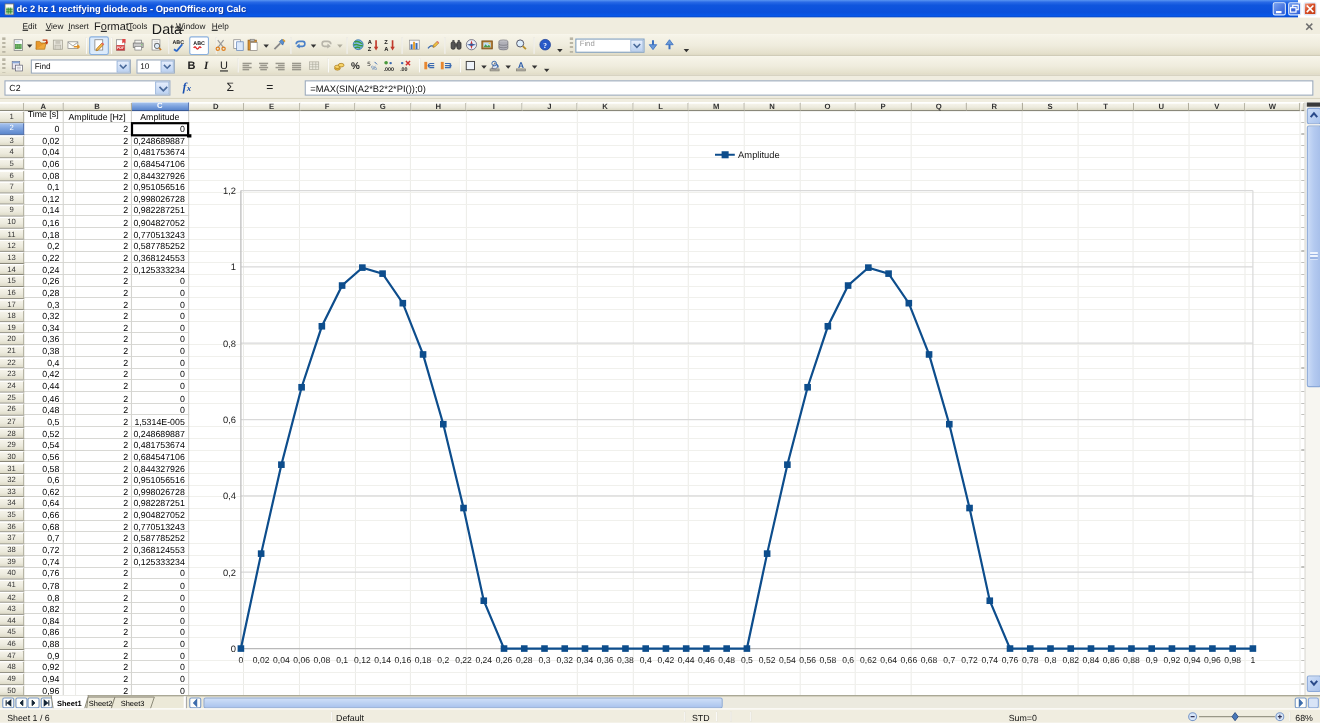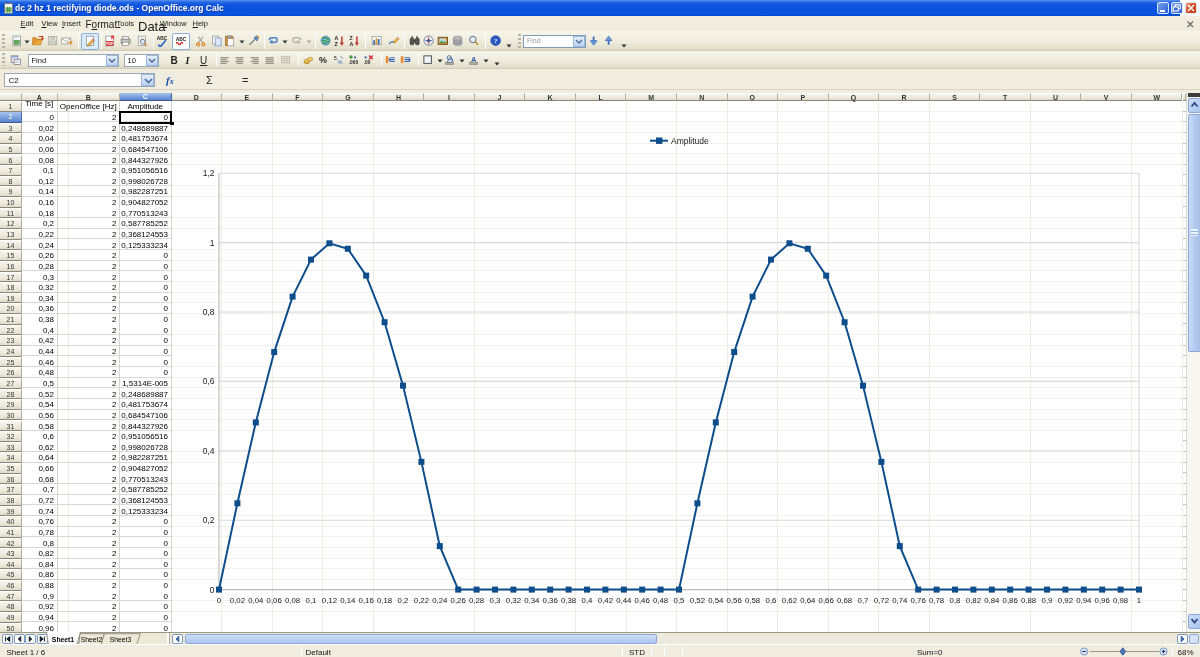--- a/index.html
+++ b/index.html
@@ -348,20 +348,23 @@
       <div class="abs" style="left:4px;top:2px;font-size:8px;color:#111">C2</div>
       <div class="abs" style="right:0px;top:0px;width:13px;height:12px;background:linear-gradient(180deg,#e6eefc,#bcd2f2);border:1px solid #9db8dd;">
         <svg width="9" height="6" style="position:absolute;left:1.5px;top:3px">
           <path d="M1 1 L4.5 4.5 L8 1" stroke="#4a6a9a" stroke-width="1.6" fill="none"></path>
         </svg>
       </div>
     </div>
 <div class="abs" style="left:166px;top:5px;font-size:11px;color:#1a50b0;font-style:italic;font-family:'Liberation Serif',serif;font-weight:bold">f<span style="font-size:8px">x</span></div>
 <div class="abs" style="left:206px;top:5px;font-size:11px;color:#222;">Σ</div>
 <div class="abs" style="left:242px;top:5px;font-size:11px;color:#222;">=</div>
+<div class="abs" style="left:277px;top:3.5px;width:917px;height:14px;background:#fff;border:1px solid #9aa8b8;">
+      <div class="abs" style="left:4px;top:2px;font-size:8.5px;color:#111">=MAX(SIN(A2*B2*2*PI());0)</div>
+    </div>
 </div>
 <div class="abs" style="left:0;top:90px;width:1200px;height:3px;background:#f0ede0"></div>
 <div class="abs" style="left:0;top:93px;width:1200px;height:539px;background:#fff;overflow:hidden" id="sheet">
 <div class="abs" style="left:22px;top:8.299999999999997px;width:1164px;height:530.7px;background-image:repeating-linear-gradient(180deg,transparent 0px,transparent 9.84px,#f0f0ec 9.84px,#f0f0ec 10.64px),repeating-linear-gradient(90deg,transparent 0px,transparent 49.75px,#ebebe7 49.75px,#ebebe7 50.55px);background-position:0 0,98.95px 0;"></div>
 <div class="abs" style="left:22px;top:8.299999999999997px;width:149.5px;height:530.7px;background-image:repeating-linear-gradient(180deg,transparent 0px,transparent 9.74px,#d8d8d4 9.74px,#d8d8d4 10.64px);"></div>
 <div class="abs" style="left:56.60px;top:8.299999999999997px;width:0.9px;height:530.7px;background:#d4d4d0"></div>
 <div class="abs" style="left:119.10px;top:8.299999999999997px;width:0.9px;height:530.7px;background:#d4d4d0"></div>
 <div class="abs" style="left:170.60px;top:8.299999999999997px;width:0.9px;height:530.7px;background:#d4d4d0"></div>
 <div class="abs" style="left:0;top:0;width:22px;height:8.3px;background:linear-gradient(180deg,#f6f4eb 0%,#eceadd 60%,#dedbc8 100%);border-right:1px solid #b0ad9c;border-bottom:1px solid #8a887a;border-top:1px solid #fff;"></div>
 <div class="abs" style="left:22.00px;top:0;width:35.50px;height:8.3px;background:linear-gradient(180deg,#f6f4eb 0%,#eceadd 60%,#dedbc8 100%);border-right:1px solid #b0ad9c;border-bottom:1px solid #8a887a;border-top:1px solid #fff;font-size:7px;font-weight:bold;color:#333;text-align:center;line-height:7.5px;">A</div>
@@ -432,21 +435,21 @@
 <div class="abs" style="left:0;top:444.54px;width:22px;height:10.64px;background:linear-gradient(180deg,#f6f4eb 0%,#eceadd 60%,#dedbc8 100%);border-right:1px solid #b0ad9c;border-bottom:1px solid #8a887a;border-top:1px solid #fff;font-size:7px;color:#333;text-align:center;line-height:9.6px;">42</div>
 <div class="abs" style="left:0;top:455.18px;width:22px;height:10.64px;background:linear-gradient(180deg,#f6f4eb 0%,#eceadd 60%,#dedbc8 100%);border-right:1px solid #b0ad9c;border-bottom:1px solid #8a887a;border-top:1px solid #fff;font-size:7px;color:#333;text-align:center;line-height:9.6px;">43</div>
 <div class="abs" style="left:0;top:465.82px;width:22px;height:10.64px;background:linear-gradient(180deg,#f6f4eb 0%,#eceadd 60%,#dedbc8 100%);border-right:1px solid #b0ad9c;border-bottom:1px solid #8a887a;border-top:1px solid #fff;font-size:7px;color:#333;text-align:center;line-height:9.6px;">44</div>
 <div class="abs" style="left:0;top:476.46px;width:22px;height:10.64px;background:linear-gradient(180deg,#f6f4eb 0%,#eceadd 60%,#dedbc8 100%);border-right:1px solid #b0ad9c;border-bottom:1px solid #8a887a;border-top:1px solid #fff;font-size:7px;color:#333;text-align:center;line-height:9.6px;">45</div>
 <div class="abs" style="left:0;top:487.10px;width:22px;height:10.64px;background:linear-gradient(180deg,#f6f4eb 0%,#eceadd 60%,#dedbc8 100%);border-right:1px solid #b0ad9c;border-bottom:1px solid #8a887a;border-top:1px solid #fff;font-size:7px;color:#333;text-align:center;line-height:9.6px;">46</div>
 <div class="abs" style="left:0;top:497.74px;width:22px;height:10.64px;background:linear-gradient(180deg,#f6f4eb 0%,#eceadd 60%,#dedbc8 100%);border-right:1px solid #b0ad9c;border-bottom:1px solid #8a887a;border-top:1px solid #fff;font-size:7px;color:#333;text-align:center;line-height:9.6px;">47</div>
 <div class="abs" style="left:0;top:508.38px;width:22px;height:10.64px;background:linear-gradient(180deg,#f6f4eb 0%,#eceadd 60%,#dedbc8 100%);border-right:1px solid #b0ad9c;border-bottom:1px solid #8a887a;border-top:1px solid #fff;font-size:7px;color:#333;text-align:center;line-height:9.6px;">48</div>
 <div class="abs" style="left:0;top:519.02px;width:22px;height:10.64px;background:linear-gradient(180deg,#f6f4eb 0%,#eceadd 60%,#dedbc8 100%);border-right:1px solid #b0ad9c;border-bottom:1px solid #8a887a;border-top:1px solid #fff;font-size:7px;color:#333;text-align:center;line-height:9.6px;">49</div>
 <div class="abs" style="left:0;top:529.66px;width:22px;height:10.64px;background:linear-gradient(180deg,#f6f4eb 0%,#eceadd 60%,#dedbc8 100%);border-right:1px solid #b0ad9c;border-bottom:1px solid #8a887a;border-top:1px solid #fff;font-size:7px;color:#333;text-align:center;line-height:9.6px;">50</div>
 <div class="abs" style="left:22.00px;top:5px;width:34.50px;height:10.64px;font-size:8px;color:#000;text-align:center;line-height:11.24px;white-space:nowrap;">Time [s]</div>
-<div class="abs" style="left:57.50px;top:8.30px;width:61.50px;height:10.64px;font-size:8px;color:#000;text-align:center;line-height:11.24px;white-space:nowrap;">OpenOffice [Hz]</div>
+<div class="abs" style="left:57.50px;top:8.30px;width:61.50px;height:10.64px;font-size:8px;color:#000;text-align:center;line-height:11.24px;white-space:nowrap;">Amplitude [Hz]</div>
 <div class="abs" style="left:120.00px;top:8.30px;width:50.50px;height:10.64px;font-size:8px;color:#000;text-align:center;line-height:11.24px;white-space:nowrap;">Amplitude</div>
 <div class="abs" style="left:22.00px;top:18.94px;width:34.50px;height:10.64px;font-size:8px;color:#000;text-align:right;padding-right:2.5px;line-height:11.24px;white-space:nowrap;">0</div>
 <div class="abs" style="left:57.50px;top:18.94px;width:61.50px;height:10.64px;font-size:8px;color:#000;text-align:right;padding-right:2.5px;line-height:11.24px;white-space:nowrap;">2</div>
 <div class="abs" style="left:120.00px;top:18.94px;width:50.50px;height:10.64px;font-size:8px;color:#000;text-align:right;padding-right:2.5px;line-height:11.24px;white-space:nowrap;">0</div>
 <div class="abs" style="left:22.00px;top:29.58px;width:34.50px;height:10.64px;font-size:8px;color:#000;text-align:right;padding-right:2.5px;line-height:11.24px;white-space:nowrap;">0,02</div>
 <div class="abs" style="left:57.50px;top:29.58px;width:61.50px;height:10.64px;font-size:8px;color:#000;text-align:right;padding-right:2.5px;line-height:11.24px;white-space:nowrap;">2</div>
 <div class="abs" style="left:120.00px;top:29.58px;width:50.50px;height:10.64px;font-size:8px;color:#000;text-align:right;padding-right:2.5px;line-height:11.24px;white-space:nowrap;">0,248689887</div>
 <div class="abs" style="left:22.00px;top:40.22px;width:34.50px;height:10.64px;font-size:8px;color:#000;text-align:right;padding-right:2.5px;line-height:11.24px;white-space:nowrap;">0,04</div>
 <div class="abs" style="left:57.50px;top:40.22px;width:61.50px;height:10.64px;font-size:8px;color:#000;text-align:right;padding-right:2.5px;line-height:11.24px;white-space:nowrap;">2</div>
 <div class="abs" style="left:120.00px;top:40.22px;width:50.50px;height:10.64px;font-size:8px;color:#000;text-align:right;padding-right:2.5px;line-height:11.24px;white-space:nowrap;">0,481753674</div>

